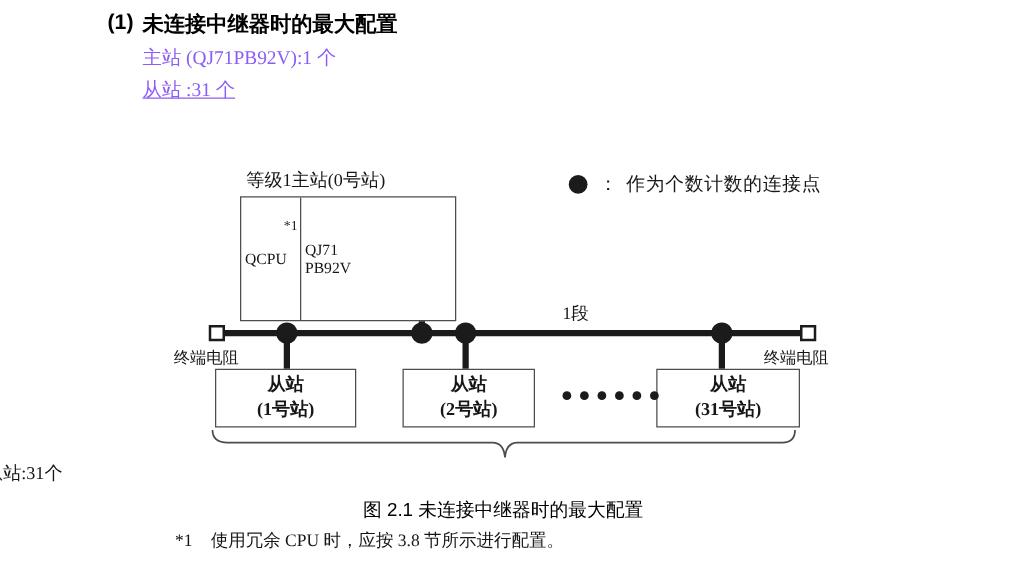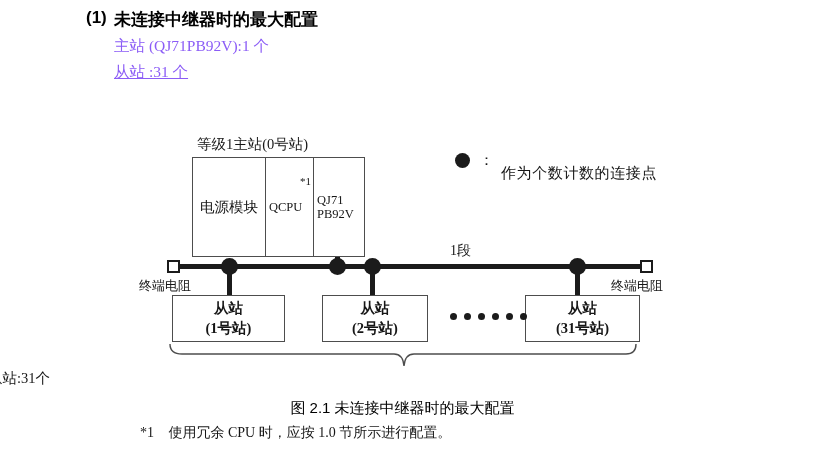--- a/index.html
+++ b/index.html
@@ -60,21 +60,20 @@
   }
   #legend-colon {
     font-size: 15px;
     margin-right: 7px;
     color: #161616;
   }
   #legend-text {
     font-size: 15px;
     color: #161616;
     letter-spacing: 0.6px;
-    margin-top: 26px;
   }
 
   
   #rack-caption {
     left: 197px; top: 135px;
     font-size: 14.5px;
     color: #161616;
     white-space: nowrap;
   }
   #rack {
@@ -254,23 +253,20 @@
 
 <div class="abs" id="legend">
   <span id="legend-dot"></span>
   <span id="legend-colon">：</span>
   <span id="legend-text">作为个数计数的连接点</span>
 </div>
 
 <div class="abs" id="rack-caption">等级1主站(0号站)</div>
 
 <div class="abs" id="rack">
-  <div class="rack-cell" id="rack-cell-power">
-    <span>电源模块</span>
-  </div>
   <div class="rack-cell" id="rack-cell-cpu">
     <span>QCPU</span>
     <span id="cpu-footnote">*1</span>
   </div>
   <div class="rack-cell" id="rack-cell-net">
     <span style="white-space:pre-line;">QJ71
 PB92V</span>
   </div>
 </div>
 <div class="abs" id="rack-drop"></div>
@@ -322,14 +318,14 @@
 <div class="abs" id="brace-label">
   <span id="brace-label-inner">从站:31个</span>
 </div>
 
 <div class="abs" id="figure-caption">
   <span id="figure-caption-inner">图 2.1  未连接中继器时的最大配置</span>
 </div>
 
 <div class="abs" id="footnote">
   <span id="footnote-marker">*1</span>
-  <span>使用冗余 CPU 时，应按 1.0 节所示进行配置。</span>
+  <span>使用冗余 CPU 时，应按 3.8 节所示进行配置。</span>
 </div>
 
 </body></html>

